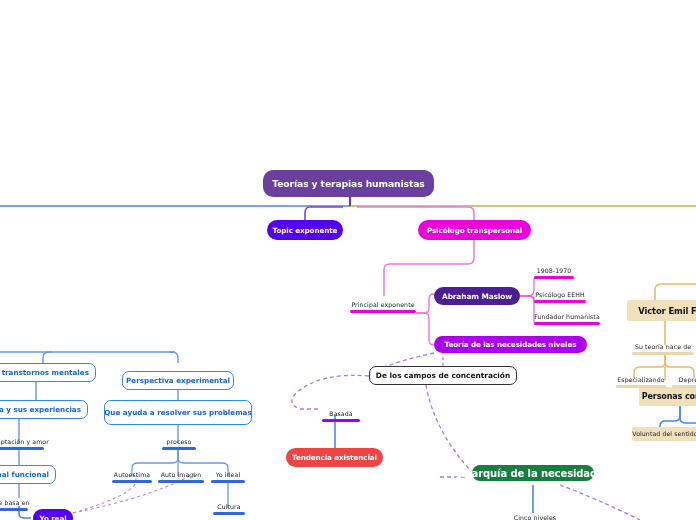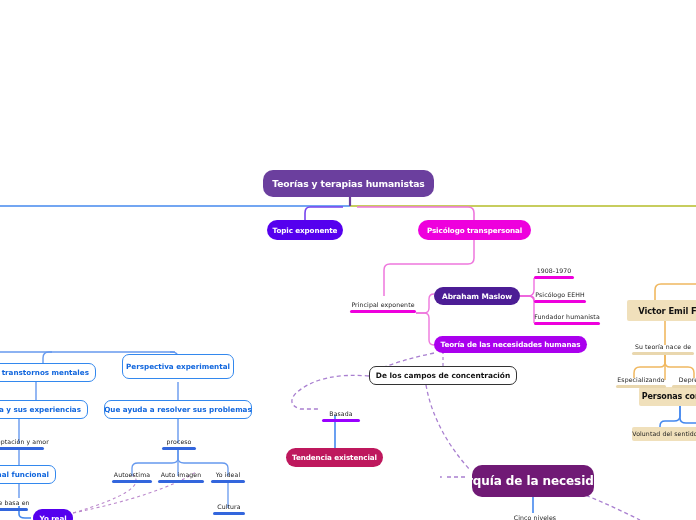--- a/index.html
+++ b/index.html
@@ -133,30 +133,30 @@
     <path d="M 178 450 L 178 476" stroke="#6699ee" stroke-width="1.3" fill="none"></path>
     <path d="M 178 450 L 178 458 Q 178 463 184 463 L 222 463 Q 228 463 228 468 L 228 476" stroke="#6699ee" stroke-width="1.3" fill="none"></path>
     <path d="M 228 483 L 228 508" stroke="#6699ee" stroke-width="1.3" fill="none"></path>
   </svg>
 
   <div id="node-layer">
       <div class="node pill" style="left: 263px; top: 170px; width: 171px; height: 27px; font-size: 9.2px; color: rgb(255, 255, 255); background: rgb(107, 63, 158);">Teorías y terapias humanistas</div>
       <div class="node pill" style="left: 267px; top: 220px; width: 76px; height: 20px; font-size: 7.2px; color: rgb(255, 255, 255); background: rgb(85, 0, 238);">Topic exponente</div>
       <div class="node pill" style="left: 418px; top: 220px; width: 113px; height: 20px; font-size: 7.2px; color: rgb(255, 255, 255); background: rgb(238, 0, 221);">Psicólogo transpersonal</div>
       <div class="node pill" style="left: 434px; top: 287px; width: 86px; height: 18px; font-size: 7.4px; color: rgb(255, 255, 255); background: #4c1d95;">Abraham Maslow</div>
-      <div class="node pill" style="left: 434px; top: 336px; width: 153px; height: 17px; font-size: 7.2px; color: rgb(255, 255, 255); background: rgb(170, 0, 238);">Teoría de las necesidades humanas</div>
+      <div class="node pill" style="left: 434px; top: 336px; width: 153px; height: 17px; font-size: 7.2px; color: rgb(255, 255, 255); background: rgb(170, 0, 238);">Teoría de las necesidades niveles</div>
       <div class="node pill-outline" style="left: 369px; top: 366px; width: 148px; height: 19px; font-size: 7.4px; color: rgb(17, 17, 17); border-color: rgb(51, 51, 51); background: rgb(255, 255, 255);">De los campos de concentración</div>
-      <div class="node pill" style="left: 286px; top: 448px; width: 97px; height: 19px; font-size: 7.2px; color: rgb(255, 255, 255); background: #be185d;">Tendencia existencial</div>
-      <div class="node pill" style="left: 472px; top: 465px; width: 122px; height: 32px; font-size: 12px; color: rgb(255, 255, 255); background: #701a75;">Jerarquía de la necesidades</div>
+      <div class="node pill" style="left: 286px; top: 448px; width: 97px; height: 19px; font-size: 7.2px; color: rgb(255, 255, 255); background: #ef4444;">Tendencia existencial</div>
+      <div class="node pill" style="left: 472px; top: 465px; width: 122px; height: 16px; font-size: 10px; color: rgb(255, 255, 255); background: #15803d;">Jerarquía de la necesidades</div>
       <div class="node pill" style="left: 627px; top: 300px; width: 104px; height: 21px; font-size: 8.4px; color: rgb(17, 17, 17); background: rgb(240, 224, 187); border-radius: 2px;">Victor Emil Frankl</div>
       <div class="node pill" style="left: 639px; top: 387px; width: 100px; height: 19px; font-size: 8px; color: rgb(17, 17, 17); background: rgb(240, 224, 187); border-radius: 2px;">Personas con sentido</div>
       <div class="node pill-outline" style="left: -10px; top: 363px; width: 106px; height: 19px; font-size: 7.2px; color: rgb(17, 102, 221); border-color: rgb(51, 136, 238); background: rgb(255, 255, 255); justify-content: flex-end; padding-right: 6px;">Los transtornos mentales</div>
-      <div class="node pill-outline" style="left: 122px; top: 354px; width: 112px; height: 25px; font-size: 7.2px; color: rgb(17, 102, 221); border-color: rgb(51, 136, 238); background: rgb(255, 255, 255);">Perspectiva experimental</div>
+      <div class="node pill-outline" style="left: 122px; top: 371px; width: 112px; height: 19px; font-size: 7.2px; color: rgb(17, 102, 221); border-color: rgb(51, 136, 238); background: rgb(255, 255, 255);">Perspectiva experimental</div>
       <div class="node pill-outline" style="left: -20px; top: 400px; width: 108px; height: 19px; font-size: 7.2px; color: rgb(17, 102, 221); border-color: rgb(51, 136, 238); background: rgb(255, 255, 255); justify-content: flex-end; padding-right: 6px;">La persona y sus experiencias</div>
-      <div class="node pill-outline" style="left: 104px; top: 400px; width: 148px; height: 19px; font-size: 7.2px; color: rgb(17, 102, 221); border-color: rgb(51, 136, 238); background: rgb(255, 255, 255);">Que ayuda a resolver sus problemas</div>
+      <div class="node pill-outline" style="left: 104px; top: 400px; width: 148px; height: 25px; font-size: 7.2px; color: rgb(17, 102, 221); border-color: rgb(51, 136, 238); background: rgb(255, 255, 255);">Que ayuda a resolver sus problemas</div>
       <div class="node pill-outline" style="left: -22px; top: 465px; width: 78px; height: 19px; font-size: 7.2px; color: rgb(17, 102, 221); border-color: rgb(51, 136, 238); background: rgb(255, 255, 255); justify-content: flex-end; padding-right: 6px;">Personal funcional</div>
       <div class="node pill" style="left: 33px; top: 509px; width: 40px; height: 18px; font-size: 7.2px; color: rgb(255, 255, 255); background: rgb(85, 0, 238);">Yo real</div>
     </div>
   <div id="barlabel-layer">
       <div class="barlabel" style="left: 350px; top: 300px; width: 66px;">
         <div class="txt">Principal exponente</div>
         <div class="bar" style="background: rgb(238, 0, 221); width: 66px;"></div>
       </div>
       <div class="barlabel" style="left: 534px; top: 266px; width: 40px;">
         <div class="txt">1908-1970</div>

